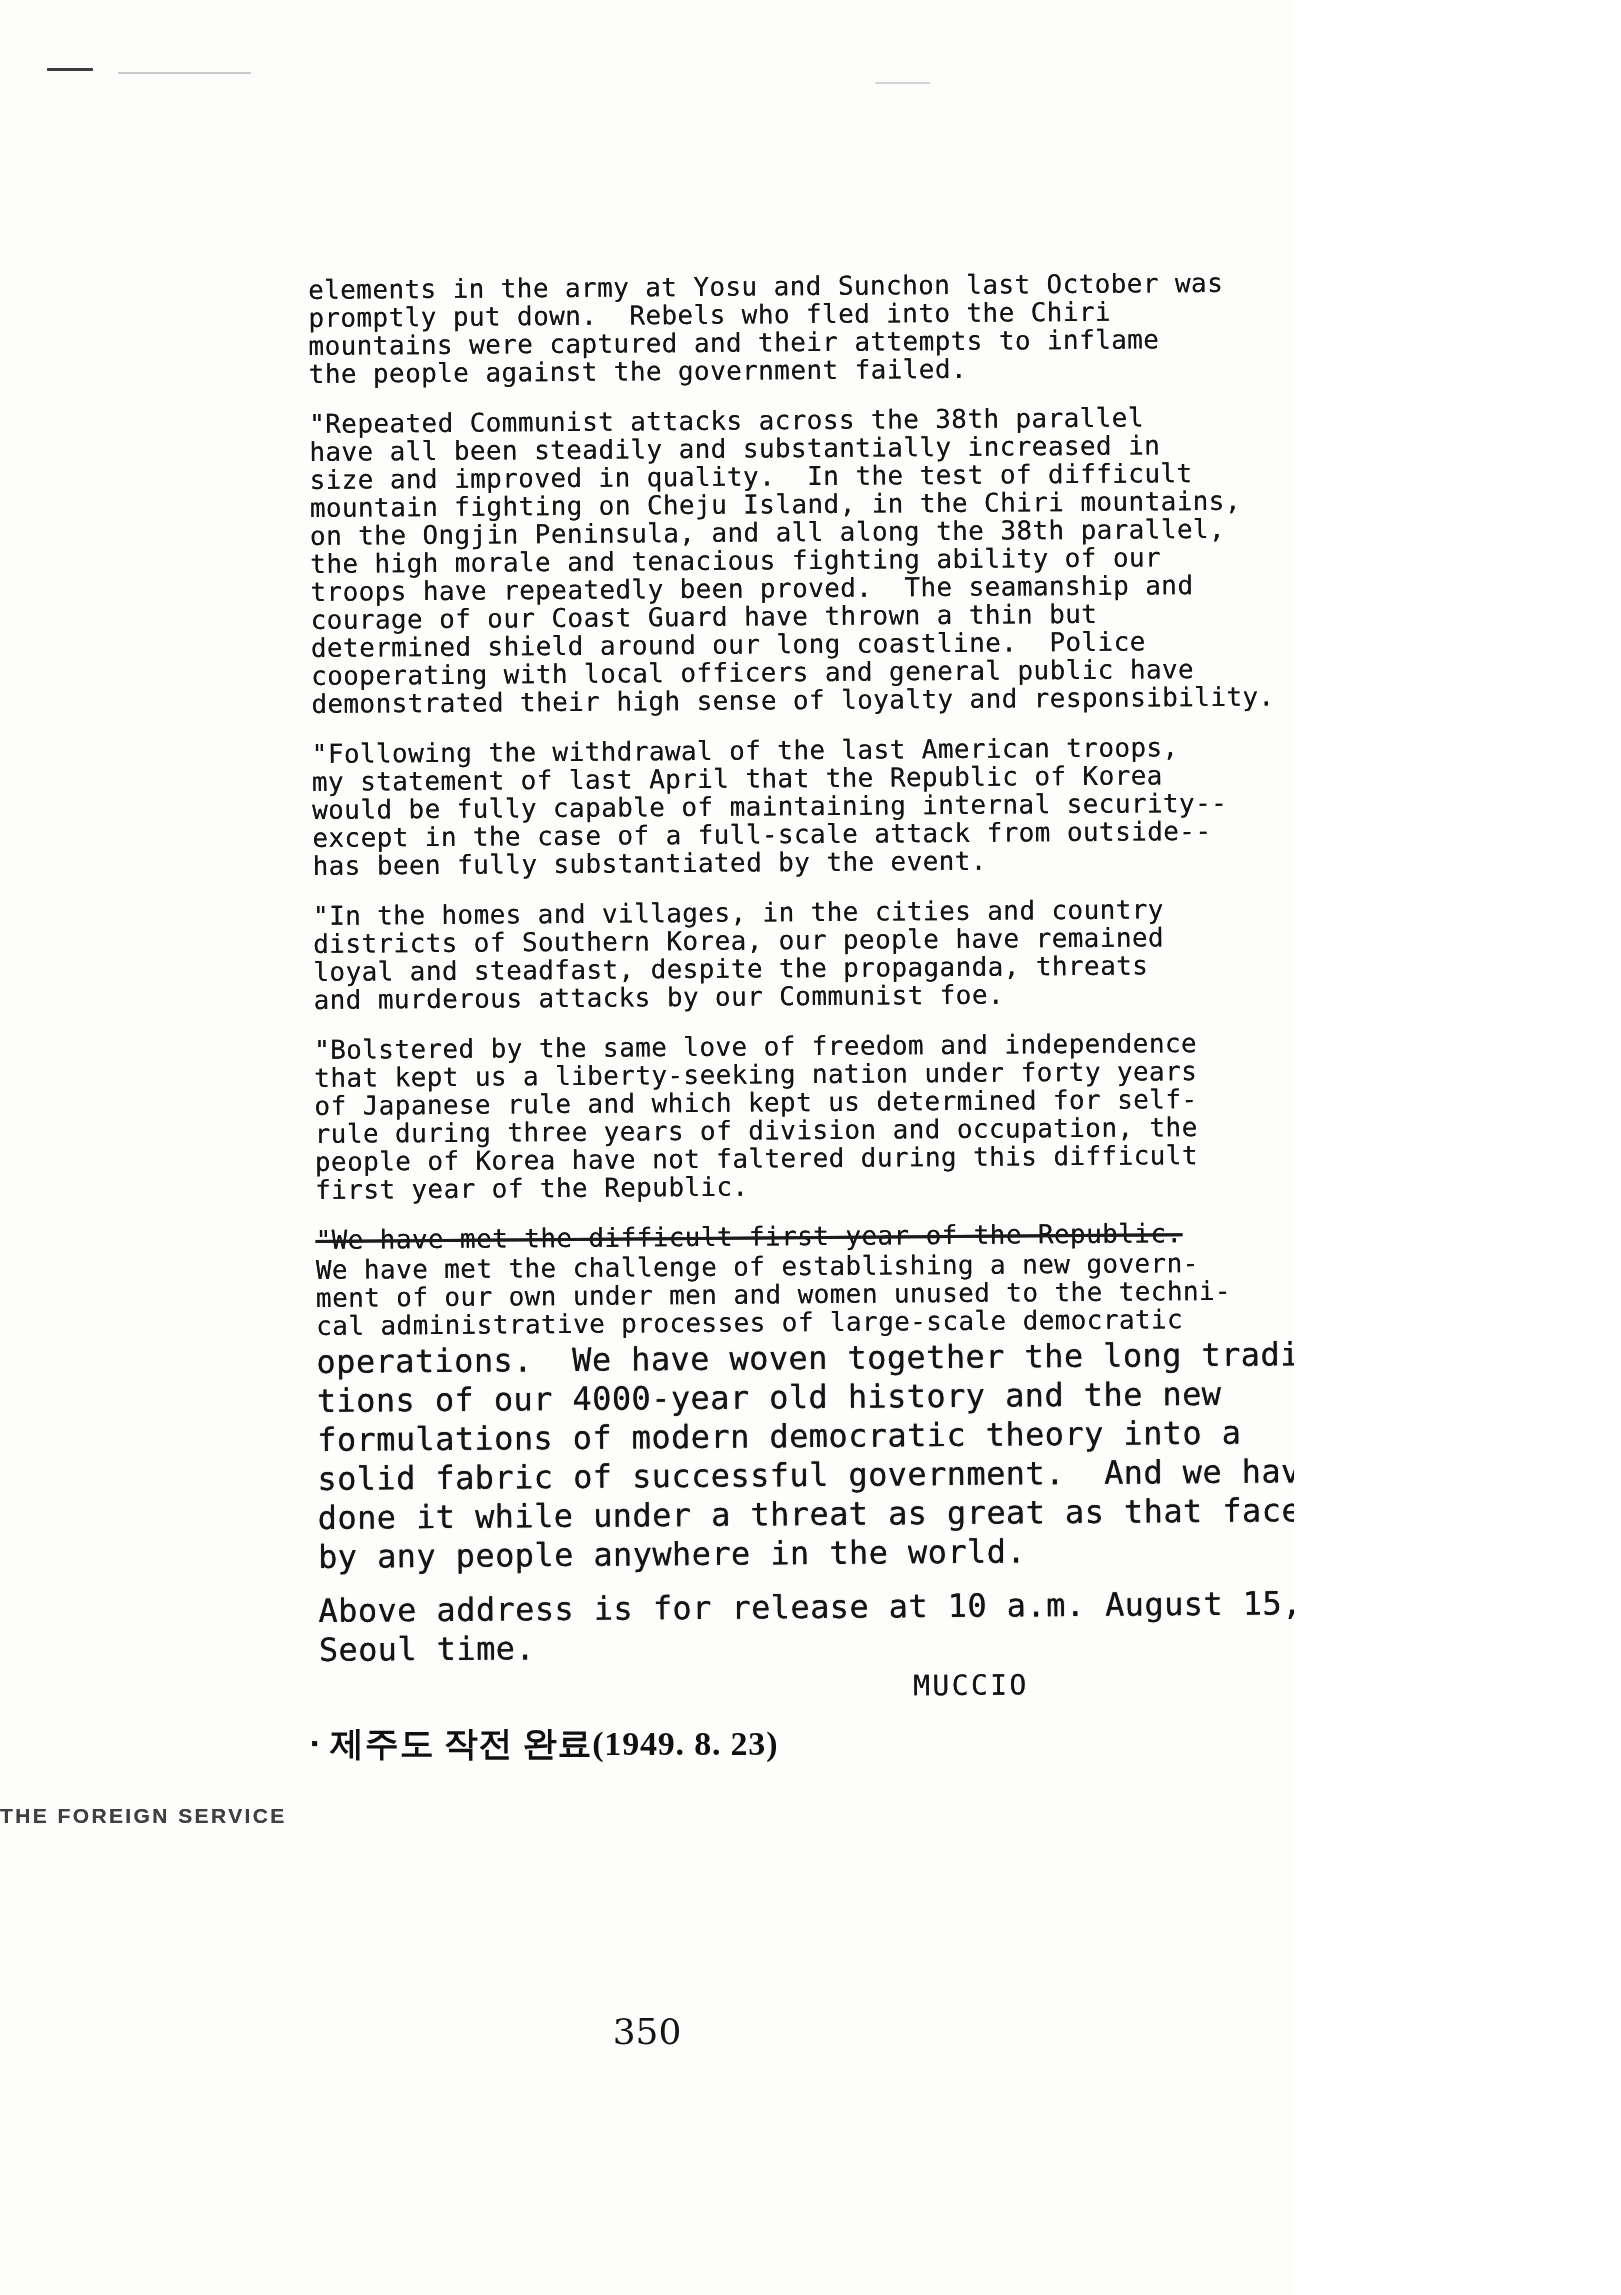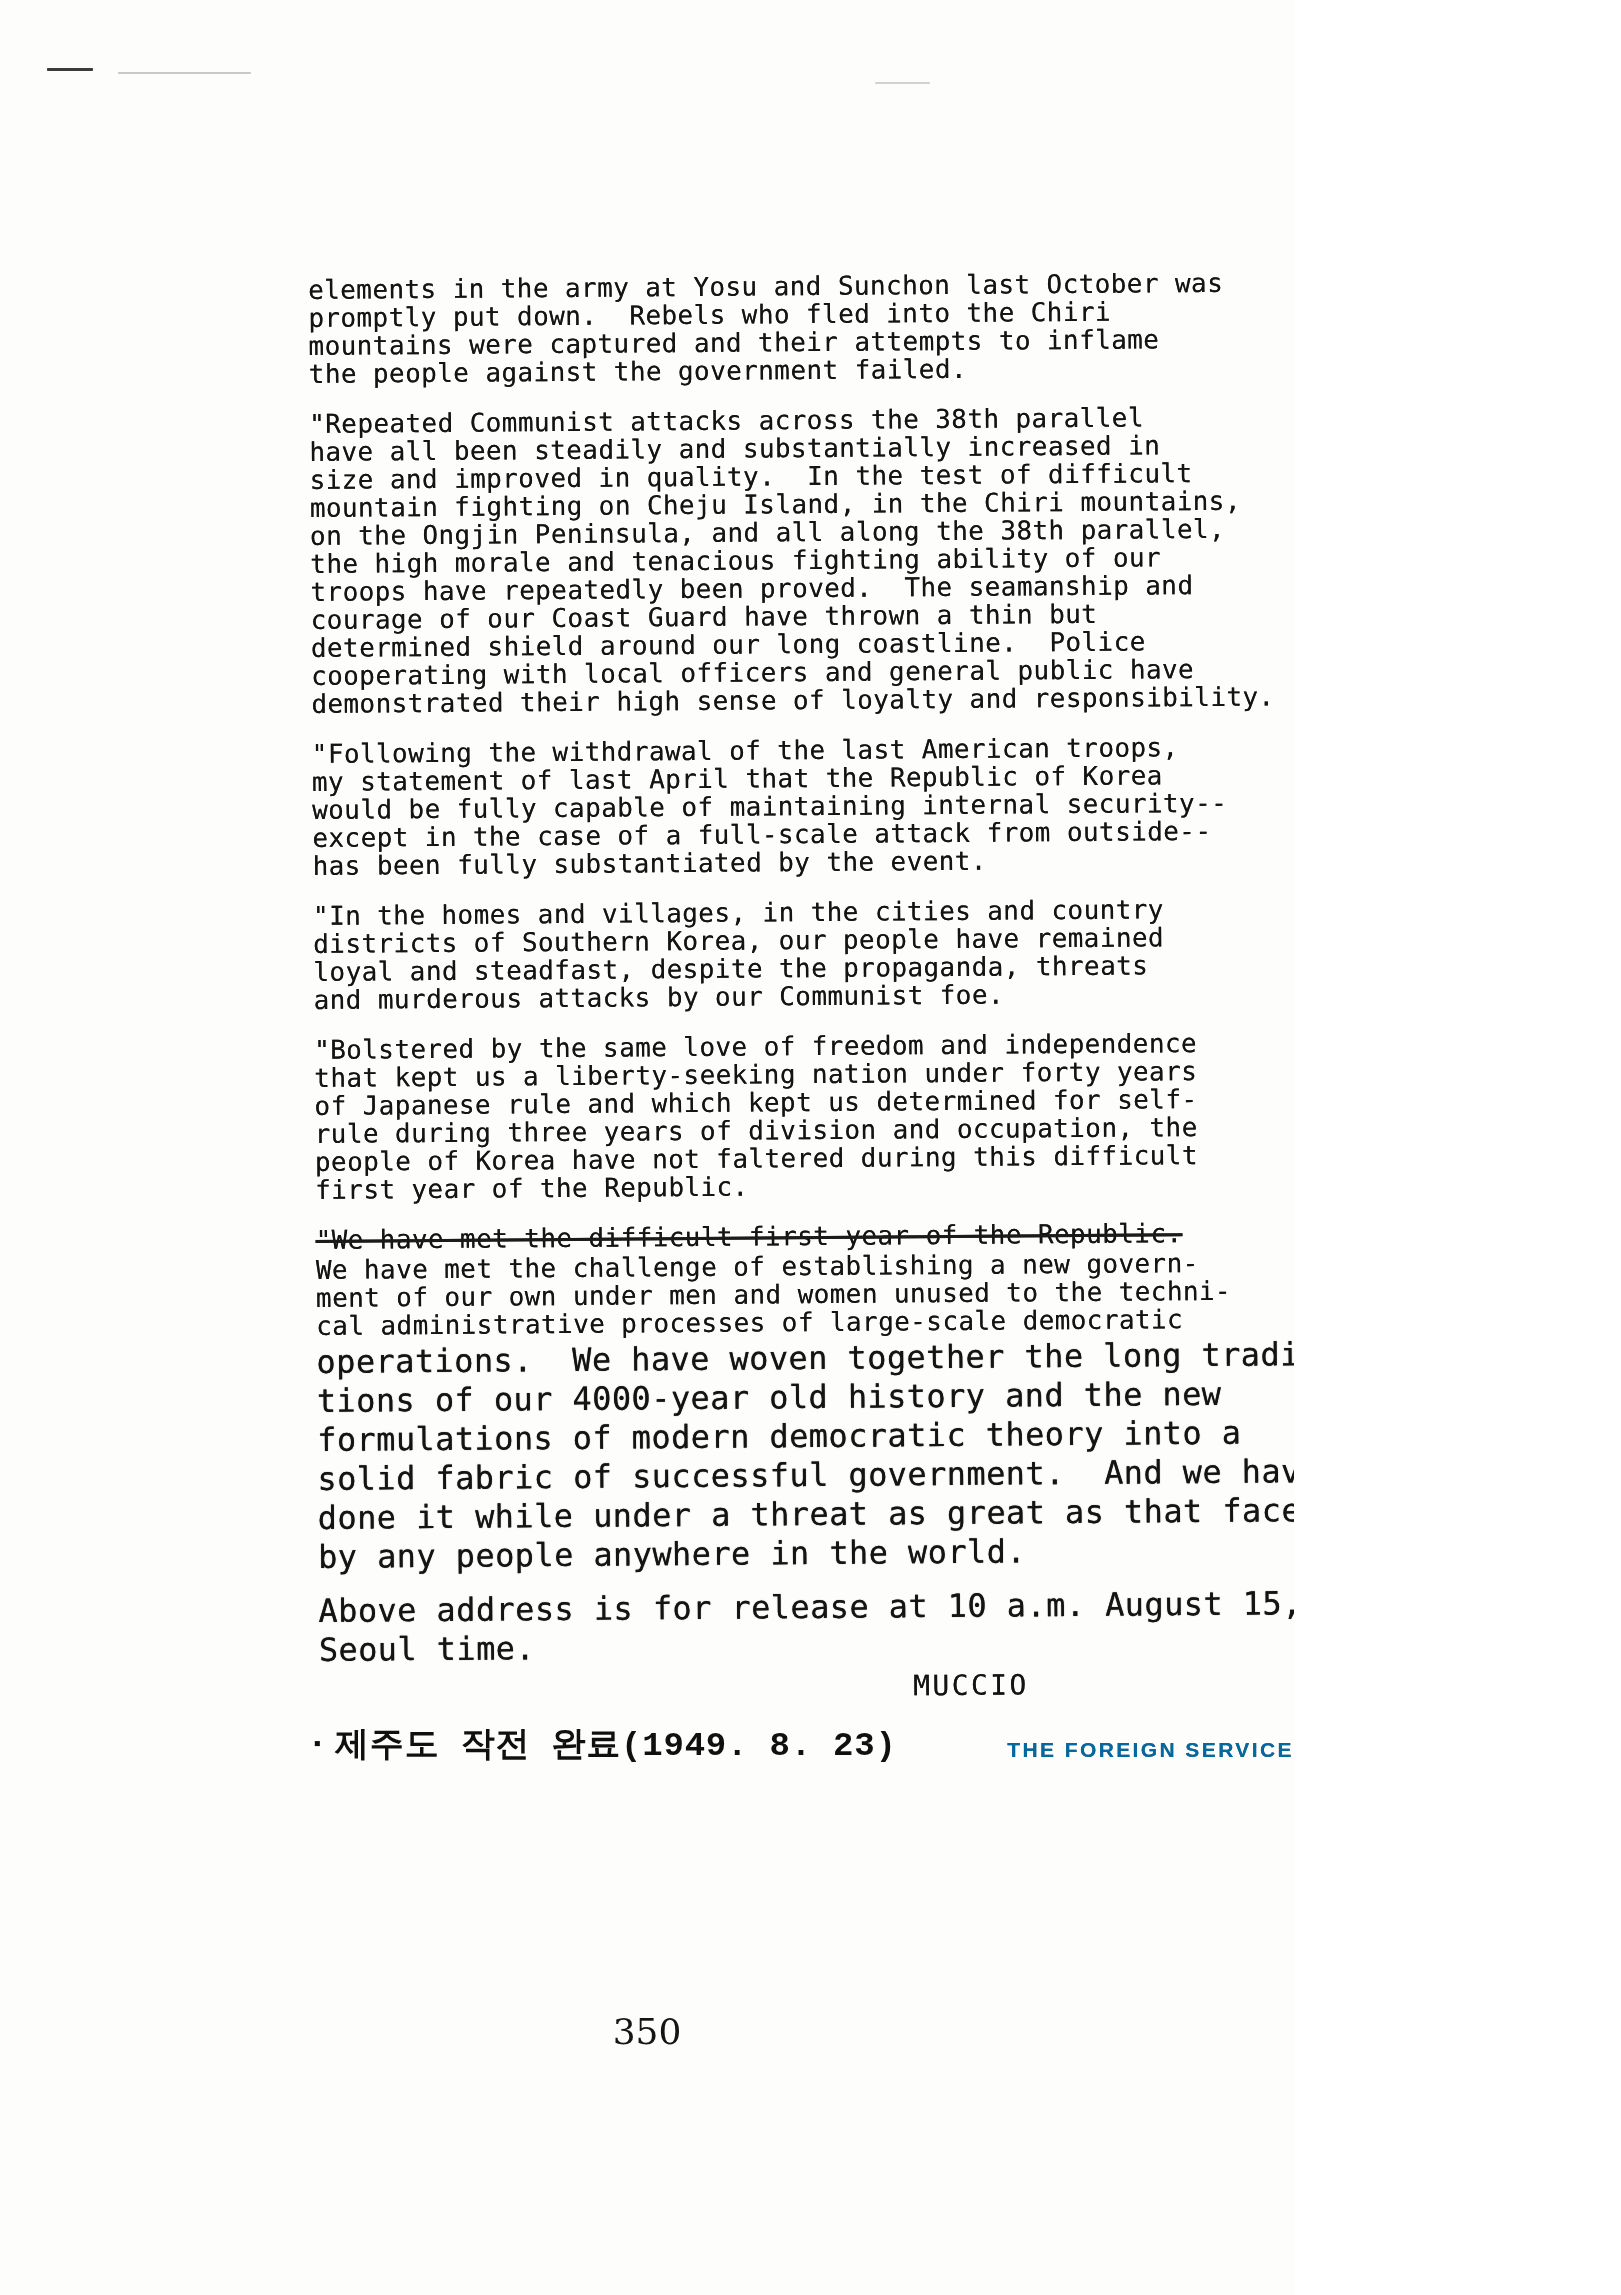--- a/index.html
+++ b/index.html
@@ -54,37 +54,37 @@
   .signature {
     margin:4.7px 0 0 0;
     padding-left:594px;
     font-size:28px;
     letter-spacing:2.4px;
     white-space:pre-wrap;
   }
   .korean-note {
     position:absolute;
     left:311px; top:1721px;
-    font-family:Liberation Mono, monospace;
+    font-family:Liberation Serif, serif;
     font-size:34px;
     font-weight:700;
     letter-spacing:0.8px;
     color:#101010;
   }
   .korean-note .bullet { font-size:20.4px; vertical-align:4.7px; margin-right:11px; }
   .footer {
     position:absolute;
-    left:0; top:1725px; width:100%;
-    text-align:right;
+    left:0; top:1791px; width:100%;
+    text-align:left;
     font-family:"Liberation Sans", sans-serif;
     font-weight:bold;
     font-size:21px;
     letter-spacing:2.4px;
     line-height:49px;
-    color:#0369a1;
+    color:#404040;
     text-shadow:0 0 0.5px rgba(10,10,10,0.6);
   }
   .footer div { margin:0; }
   .page-number {
     position:absolute;
     left:0; top:2011px; width:100%;
     text-align:center;
     font-family:"DejaVu Serif", "Liberation Serif", serif;
     font-size:36px;
     color:#151515;

